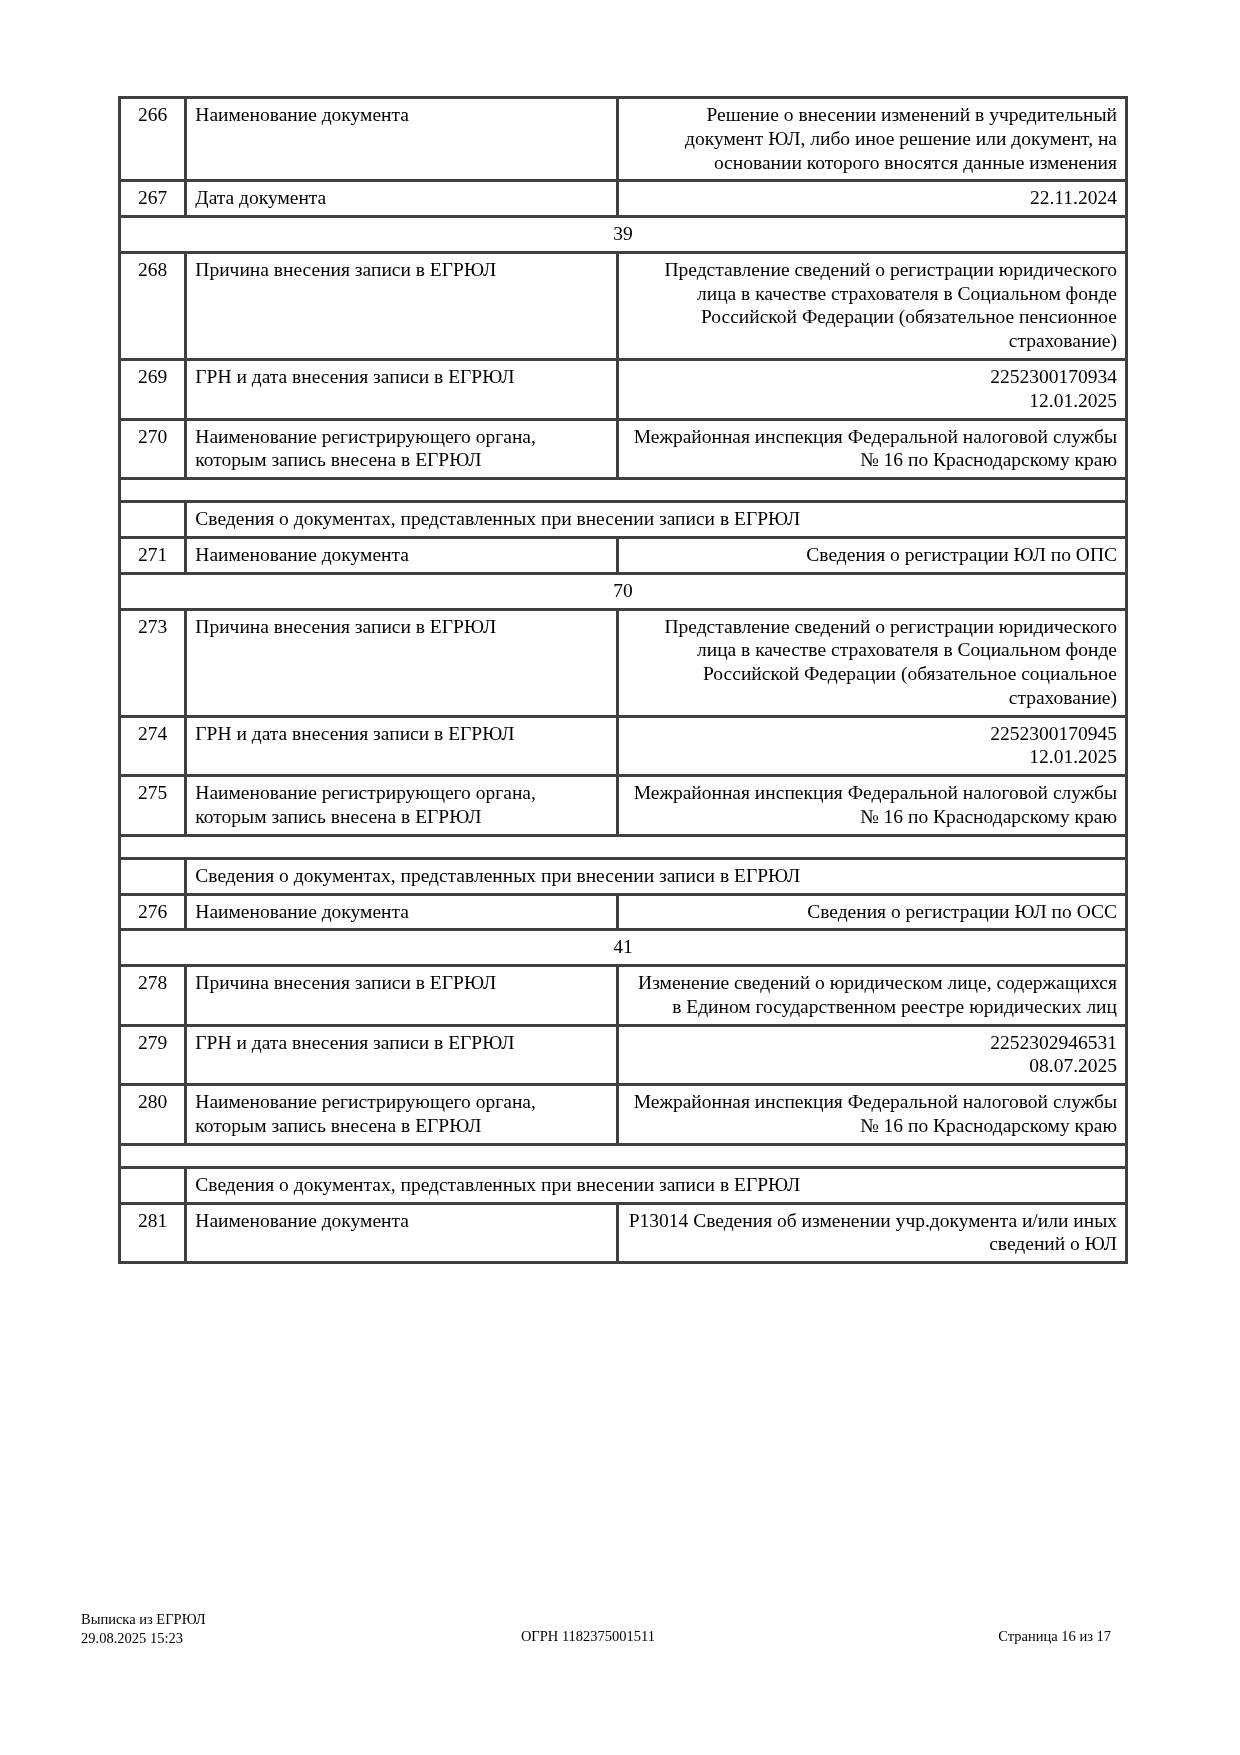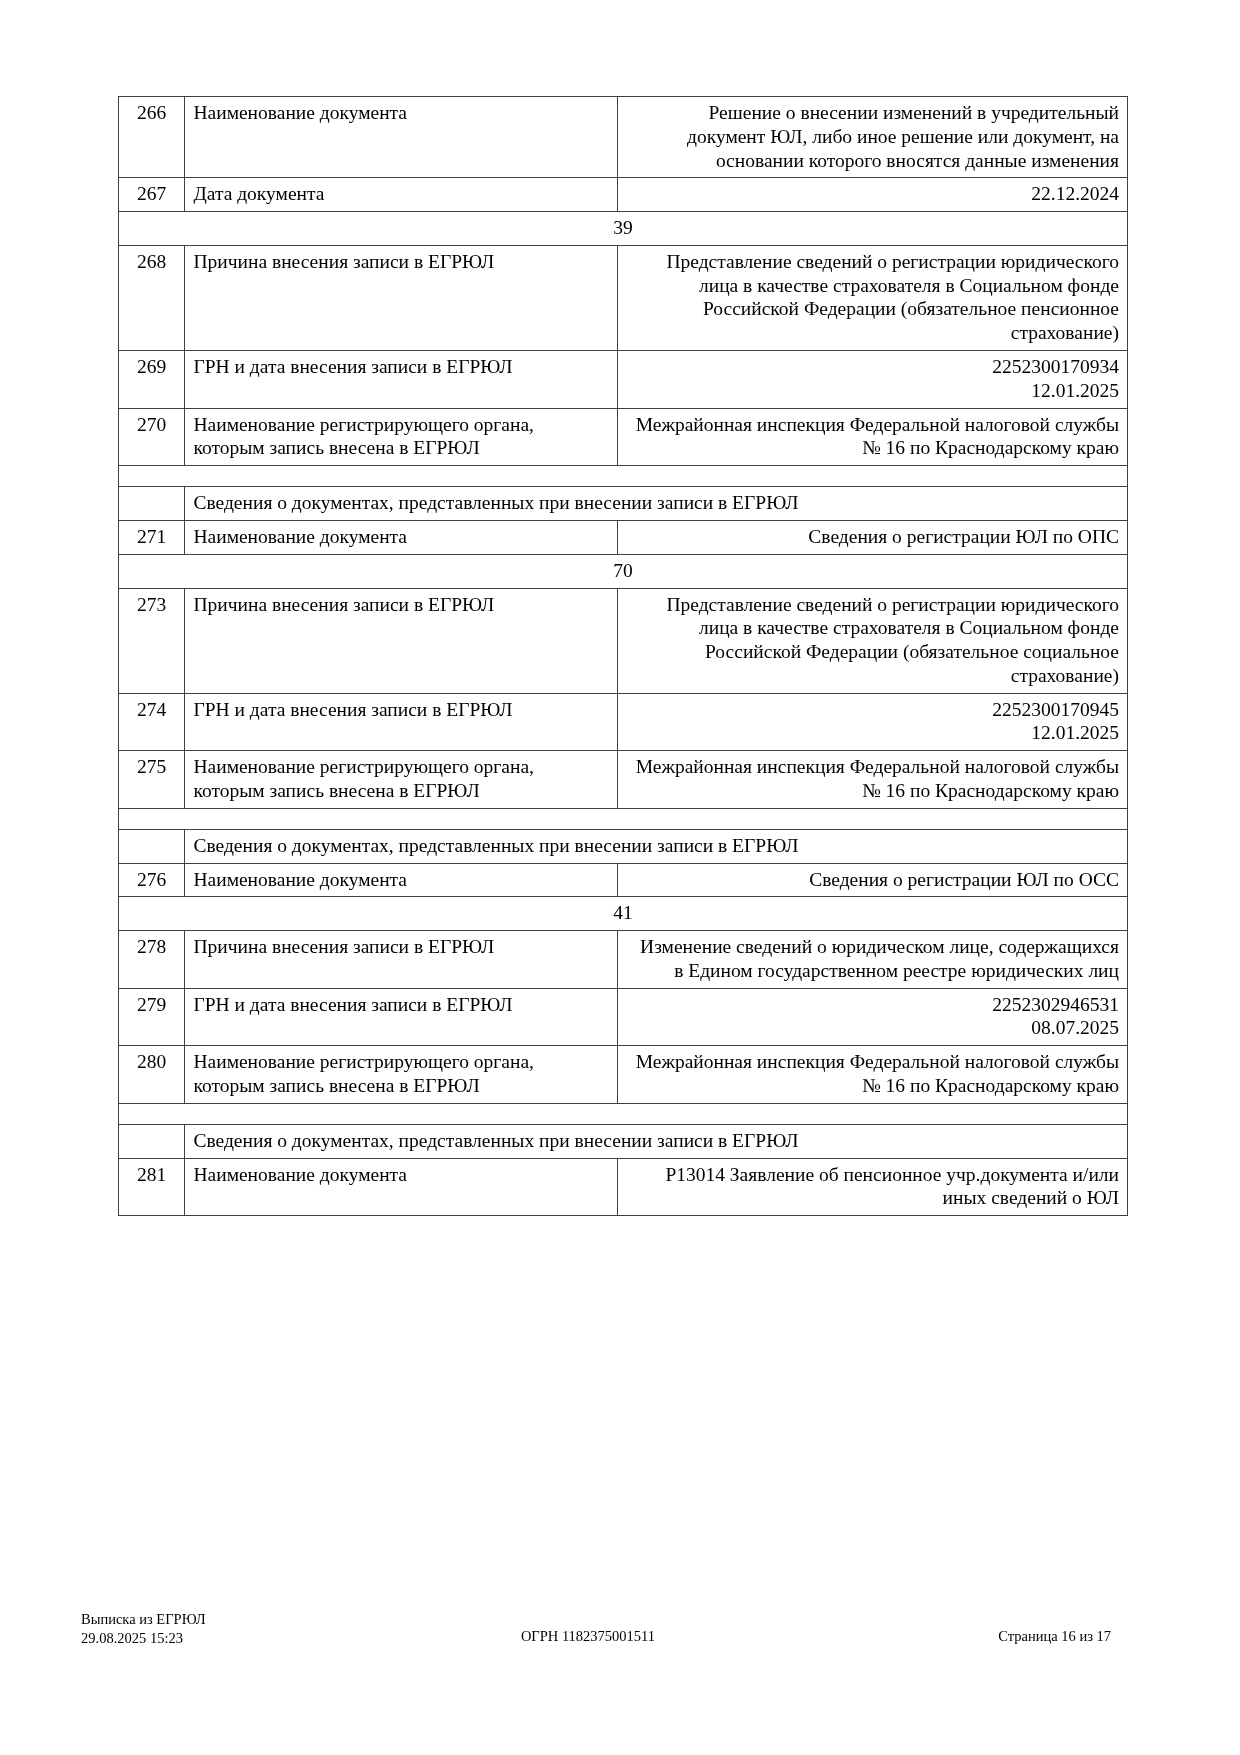--- a/index.html
+++ b/index.html
@@ -25,21 +25,21 @@
     position: absolute;
     left: 118px;
     top: 96px;
     width: 1010px;
     border-collapse: collapse;
     table-layout: fixed;
     font-size: 19.5px;
     line-height: 1.22;
   }
   .doc-table td {
-    border: 1px solid #404040;
+    border: 3px solid #404040;
     padding: 4px 8px 5px 8px;
     vertical-align: top;
   }
   .col-num {
     width: 66px;
     text-align: center;
   }
   .col-label {
     width: 430px;
   }
@@ -108,21 +108,21 @@
     </colgroup>
     <tbody id="table-body">
         <tr>
           <td class="col-num">266</td>
           <td class="col-label">Наименование документа</td>
           <td class="col-value nowrap-lines">Решение о внесении изменений в учредительный документ ЮЛ, либо иное решение или документ, на основании которого вносятся данные изменения</td>
         </tr>
         <tr>
           <td class="col-num">267</td>
           <td class="col-label">Дата документа</td>
-          <td class="col-value nowrap-lines">22.12.2024</td>
+          <td class="col-value nowrap-lines">22.11.2024</td>
         </tr>
         <tr>
           <td class="group-num" colspan="3">39</td>
         </tr>
         <tr>
           <td class="col-num">268</td>
           <td class="col-label">Причина внесения записи в ЕГРЮЛ</td>
           <td class="col-value nowrap-lines">Представление сведений о регистрации юридического лица в качестве страхователя в Социальном фонде Российской Федерации (обязательное пенсионное страхование)</td>
         </tr>
         <tr>
@@ -201,21 +201,21 @@
         <tr class="spacer">
           <td colspan="3"></td>
         </tr>
         <tr>
           <td class="col-num"></td>
           <td class="section-head" colspan="2">Сведения о документах, представленных при внесении записи в ЕГРЮЛ</td>
         </tr>
         <tr>
           <td class="col-num">281</td>
           <td class="col-label">Наименование документа</td>
-          <td class="col-value nowrap-lines">Р13014 Заявление об пенсионное учр.документа и/или иных сведений о ЮЛ</td>
+          <td class="col-value nowrap-lines">Р13014 Сведения об изменении учр.документа и/или иных сведений о ЮЛ</td>
         </tr>
       </tbody>
   </table>
 
   <div class="footer">
     <div class="footer-inner">
       <div class="footer-left">
         <div>Выписка из ЕГРЮЛ</div>
         <div>29.08.2025 15:23</div>
       </div>

